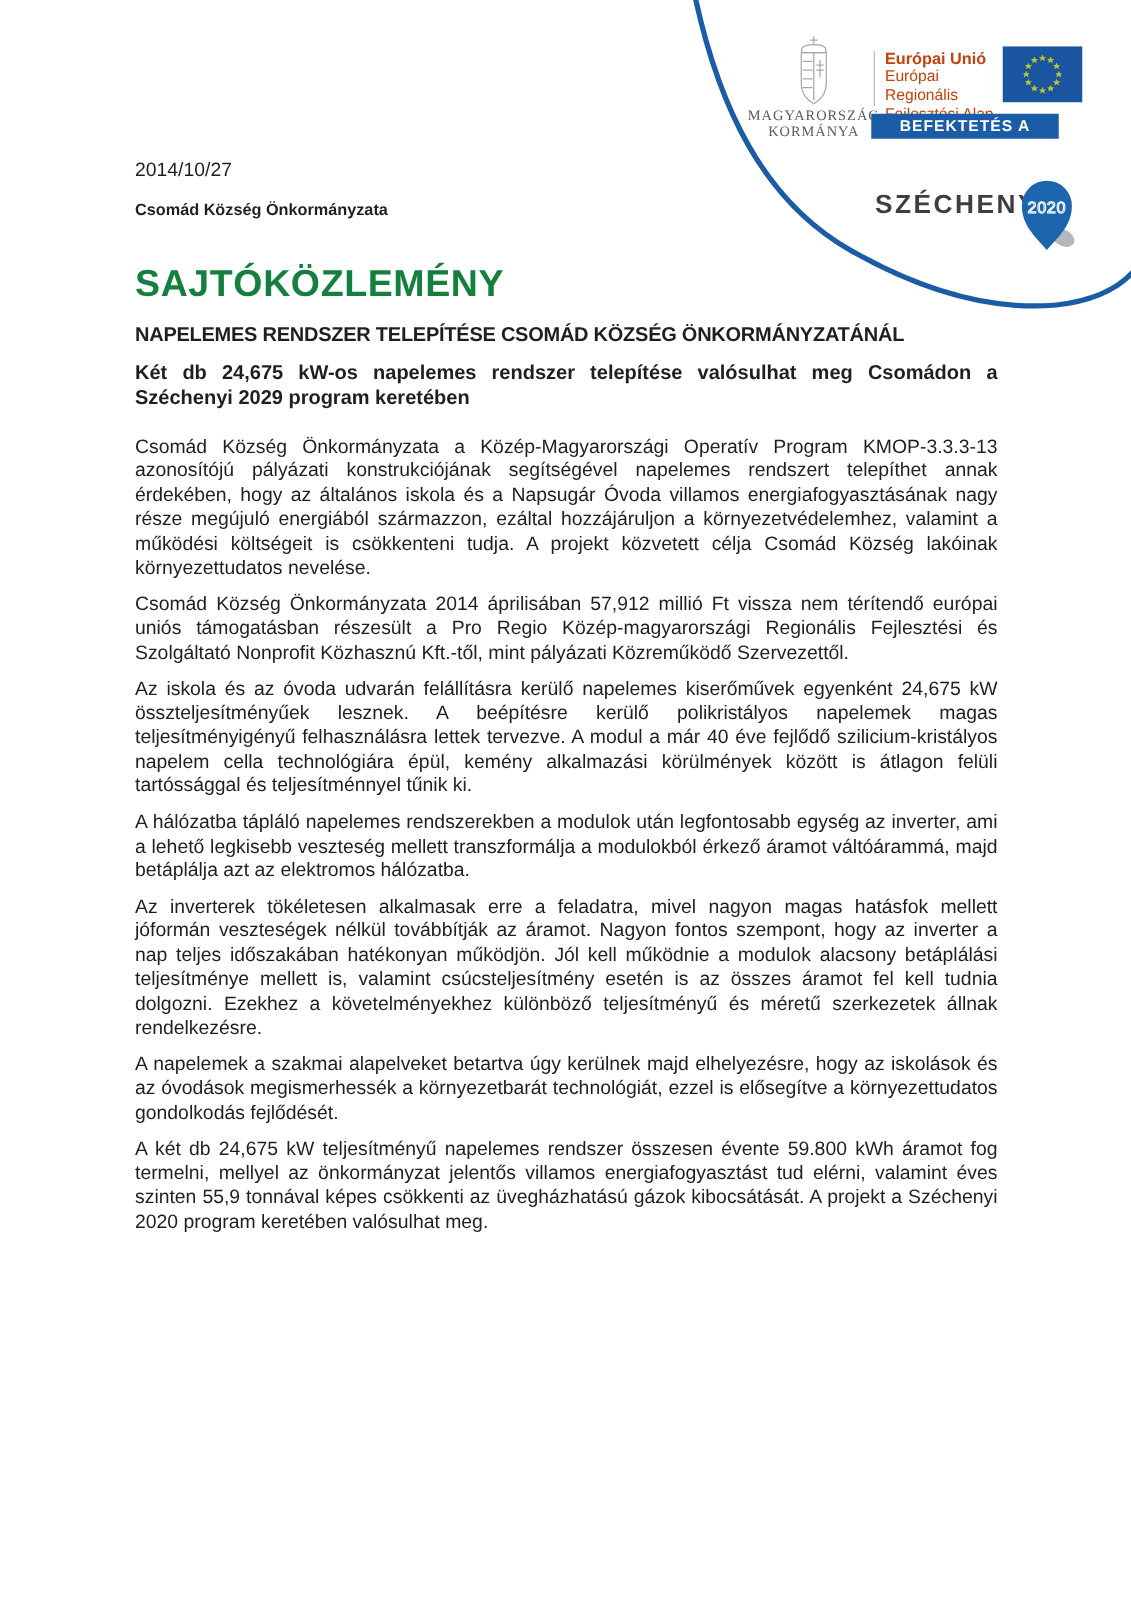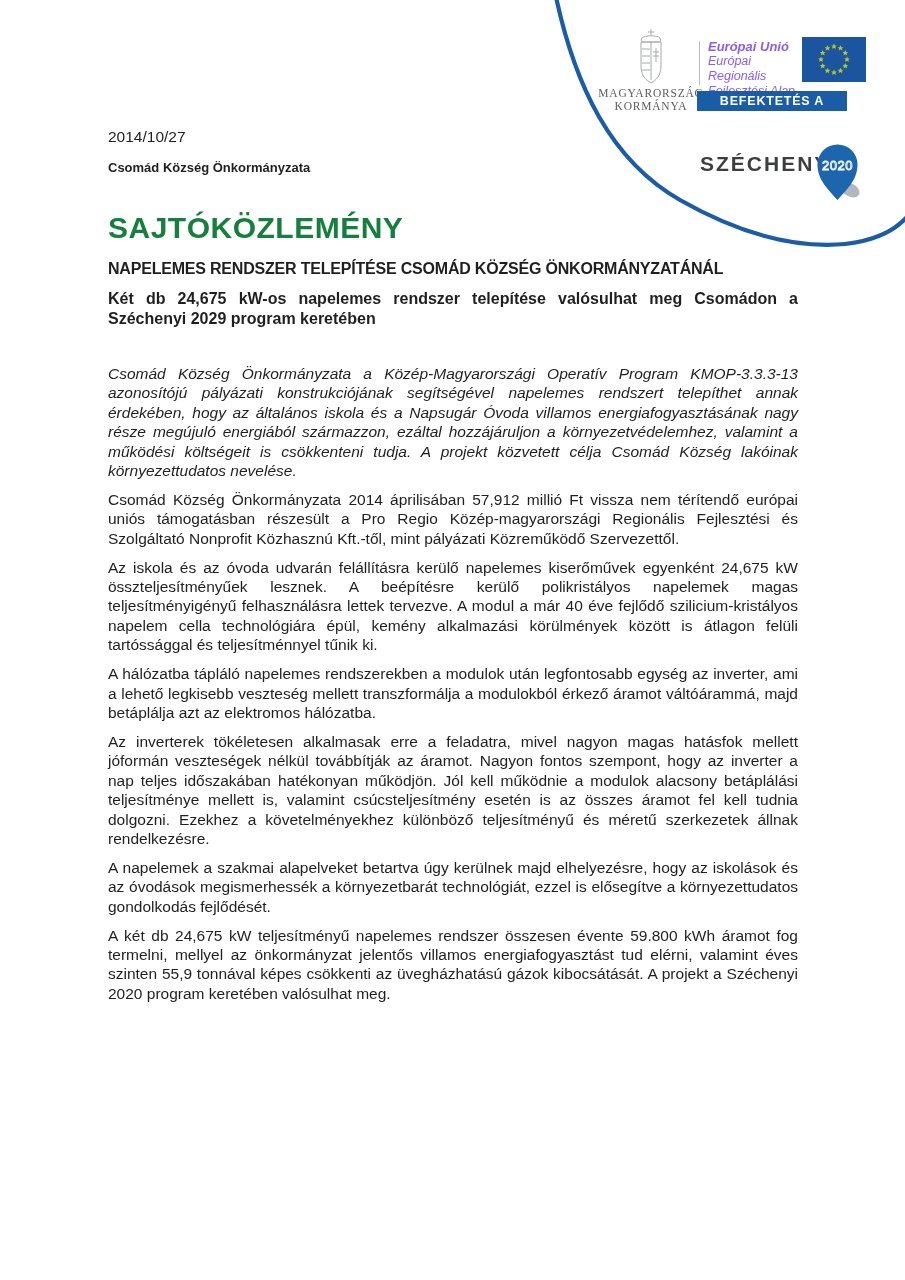--- a/index.html
+++ b/index.html
@@ -16,21 +16,21 @@
   .arc-layer{position:absolute;top:0;left:0;width:905px;height:270px;pointer-events:none;}
   .gov-block{position:absolute;left:598px;top:28px;width:106px;text-align:center;}
   .gov-crest{display:block;margin:0 auto;}
   .gov-name{
     font-family:"Liberation Serif","DejaVu Serif",serif;
     color:#5c5c5e;font-size:11.5px;letter-spacing:0.8px;line-height:12.5px;
     margin-top:3px;
   }
   .eu-block{position:absolute;left:697px;top:37px;width:170px;}
   .eu-divider{position:absolute;left:2px;top:4px;width:1px;height:44px;background:#b9bcc0;}
-  .eu-text{position:absolute;left:11px;top:2px;width:95px;color:#8b5cf6;font-style:italic;}
+  .eu-text{position:absolute;left:11px;top:2px;width:95px;color:#c2410c;}
   .eu-title{font-size:13px;font-weight:bold;line-height:15px;}
   .eu-line{font-size:12.5px;line-height:15px;}
   .eu-flag{position:absolute;left:105px;top:0px;}
   .eu-banner{
     position:absolute;left:0px;top:54px;width:150px;height:20px;
     background:#1b5ca7;color:#ffffff;font-size:12.5px;font-weight:bold;
     letter-spacing:0.8px;text-align:center;line-height:20px;
   }
   .szechenyi-block{position:absolute;left:700px;top:148px;}
   .szechenyi-word{
@@ -53,21 +53,21 @@
     font-size:16px;font-weight:bold;letter-spacing:-0.2px;margin-top:15px;
   }
   .doc-lead{
     font-size:16px;font-weight:bold;text-align:justify;line-height:19.5px;
     margin-top:11px;
   }
   .doc-par{
     font-size:15.5px;line-height:19.4px;text-align:justify;
     margin:0;margin-top:9.5px;
   }
-  .doc-par.first{margin-top:36px;font-style:italic;}
+  .doc-par.first{margin-top:20px;}
 </style>
 </head>
 <body>
 
 <div class="page">
 
   <div class="arc-layer">
     <svg width="905" height="270" viewBox="0 0 905 270">
       <path d="M 556 -3 C 575 85 610 160 680 200 C 745 237 800 248 845 244 C 872 241 893 232 906 218" fill="none" stroke="#1b5ca7" stroke-width="4.2" stroke-linecap="round"></path>
     </svg>

